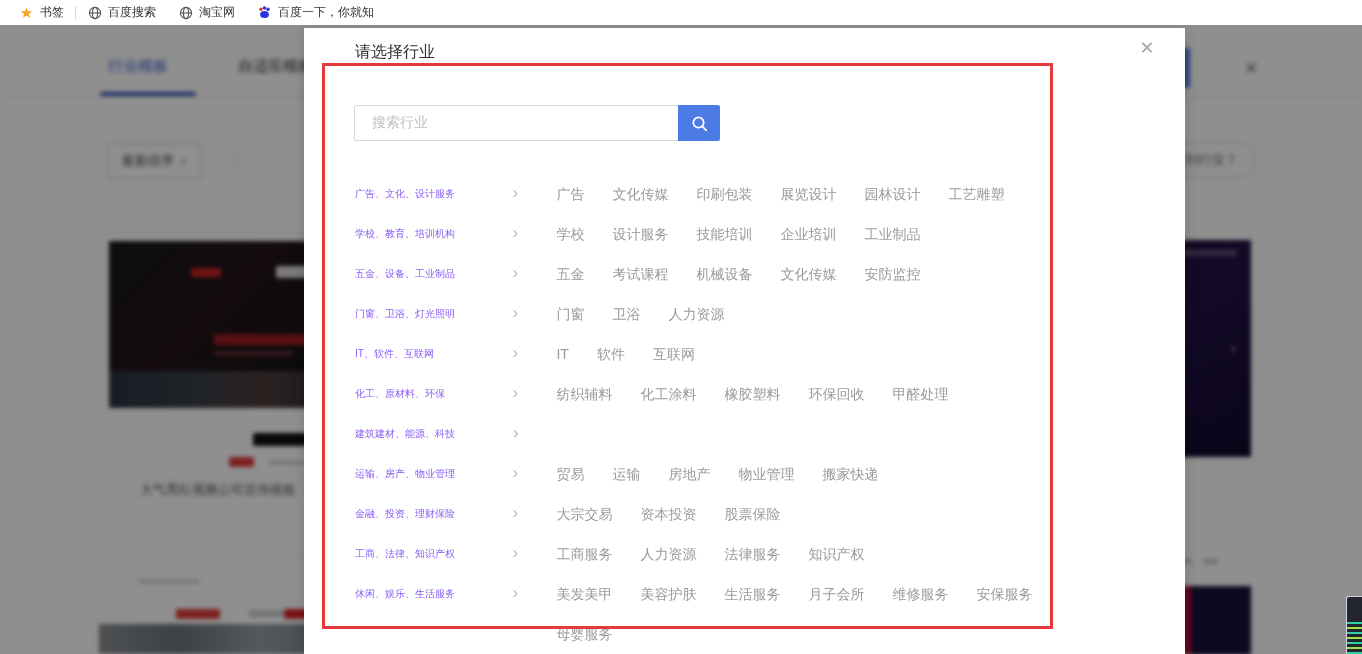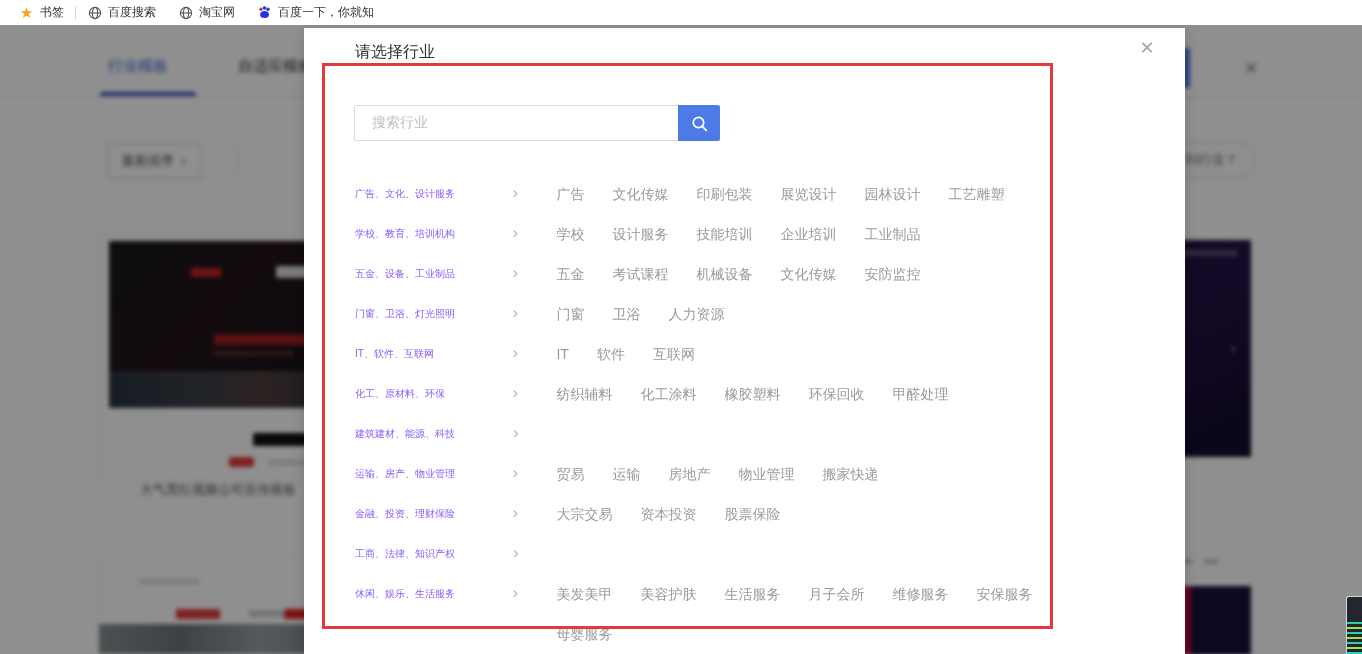--- a/index.html
+++ b/index.html
@@ -291,20 +291,26 @@
           <span class="chevron">›</span>
           <div class="cat-items">
             <span class="cat-item">大宗交易</span>
             <span class="cat-item">资本投资</span>
             <span class="cat-item">股票保险</span>
           </div>
         </div>
         <div class="cat-row">
           <span class="cat-label">工商、法律、知识产权</span>
           <span class="chevron">›</span>
+          <div class="cat-items">
+            <span class="cat-item">工商服务</span>
+            <span class="cat-item">人力资源</span>
+            <span class="cat-item">法律服务</span>
+            <span class="cat-item">知识产权</span>
+          </div>
         </div>
         <div class="cat-row">
           <span class="cat-label">休闲、娱乐、生活服务</span>
           <span class="chevron">›</span>
           <div class="cat-items">
             <span class="cat-item">美发美甲</span>
             <span class="cat-item">美容护肤</span>
             <span class="cat-item">生活服务</span>
             <span class="cat-item">月子会所</span>
             <span class="cat-item">维修服务</span>

